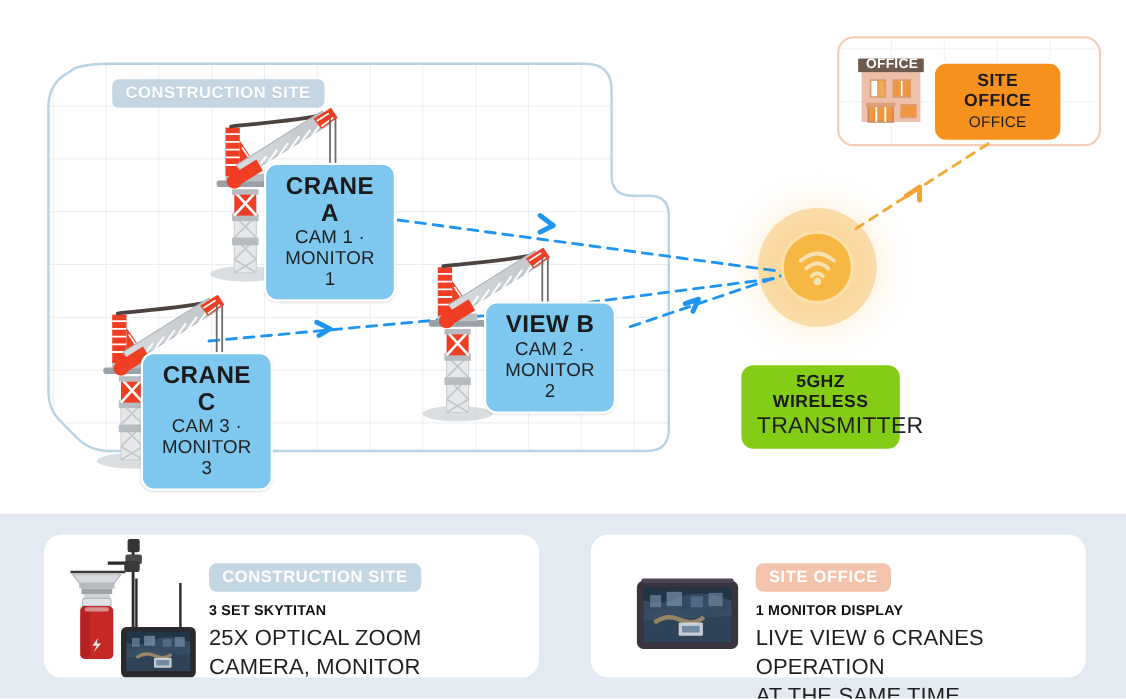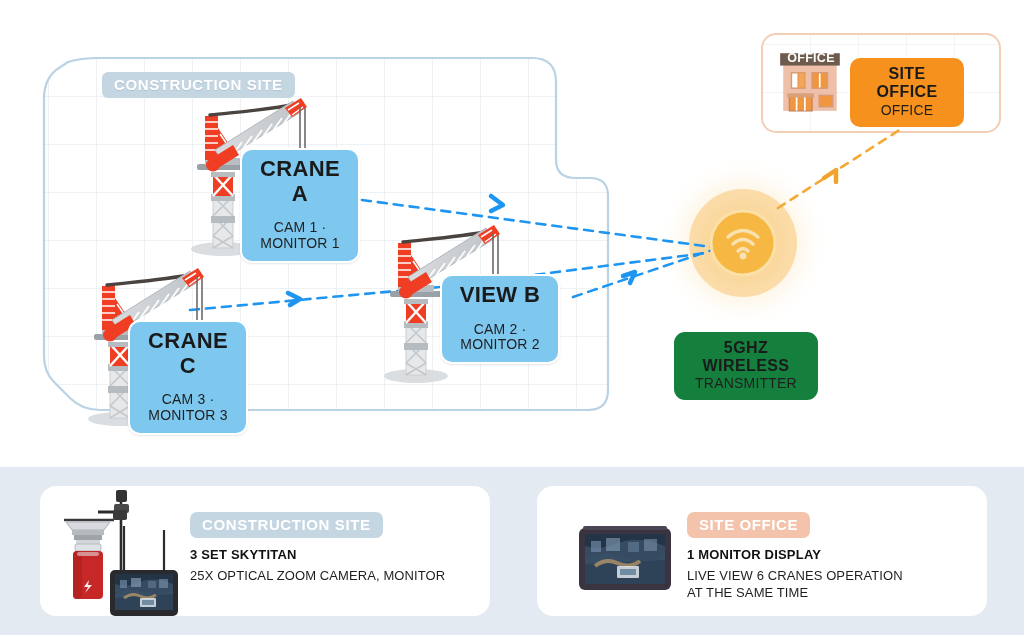--- a/index.html
+++ b/index.html
@@ -53,34 +53,34 @@
     display: block;
     color: #1f1f1f;
     letter-spacing: 0.2px;
   }
   .crane-chip {
     background: #7ec8f0;
     border: 2px solid #ffffff;
     box-shadow: 0 1px 2px rgba(0,0,0,0.10);
   }
   .crane-chip .t1 { font-size: 22px; }
-  .crane-chip .t2 { font-size: 14px; margin-top: 14px; }
+  .crane-chip .t2 { font-size: 17px; margin-top: 0; }
 
   #chip-crane-a { left: 240px; top: 148px; width: 120px; }
   #chip-crane-b { left: 440px; top: 274px; width: 120px; }
   #chip-crane-c { left: 128px; top: 320px; width: 120px; }
 
   #chip-transmitter {
     left: 672px; top: 330px; width: 148px;
-    background: #15803d;
+    background: #84cc16;
     border: 2px solid #ffffff;
     border-radius: 13px;
   }
   #chip-transmitter .t1 { font-size: 16px; }
-  #chip-transmitter .t2 { font-size: 14px; margin-top: 1px; }
+  #chip-transmitter .t2 { font-size: 21px; margin-top: 1px; }
 
   #chip-site-office {
     left: 848px; top: 56px; width: 118px;
     background: #f7911e;
     border: 2px solid #ffffff;
     border-radius: 12px;
   }
   #chip-site-office .t1 { font-size: 16px; }
   #chip-site-office .t2 { font-size: 14px; margin-top: 2px; }
 
@@ -137,21 +137,21 @@
   .badge-blue { background: #c5d6e3; }
   .badge-peach { background: #f3c3ab; }
   .card-title {
     font-weight: bold;
     font-size: 13px;
     color: #111111;
     letter-spacing: 0.2px;
     margin-top: 9px;
   }
   .card-desc {
-    font-size: 13px;
+    font-size: 20px;
     color: #1f1f1f;
     line-height: 1.33;
     margin-top: 5px;
     letter-spacing: 0.1px;
   }
   .card-desc span { display: block; }
 </style>
 </head>
 <body>
 

